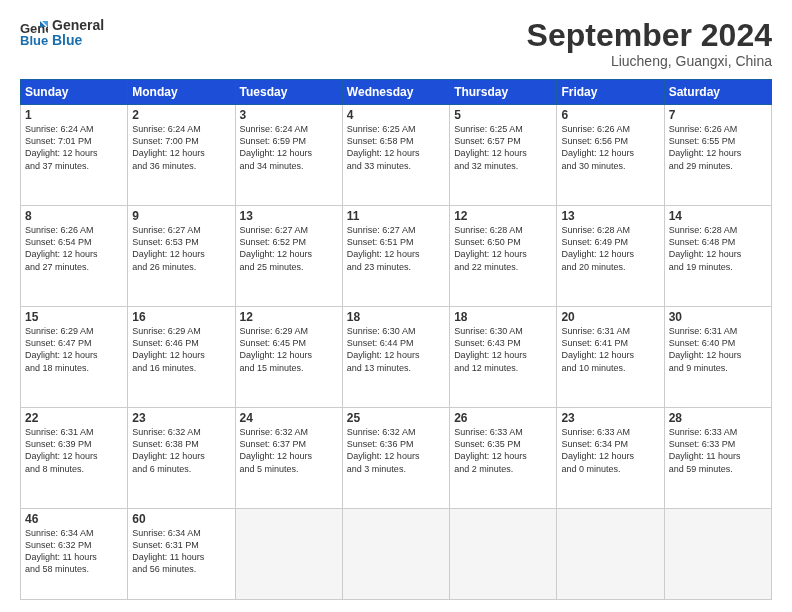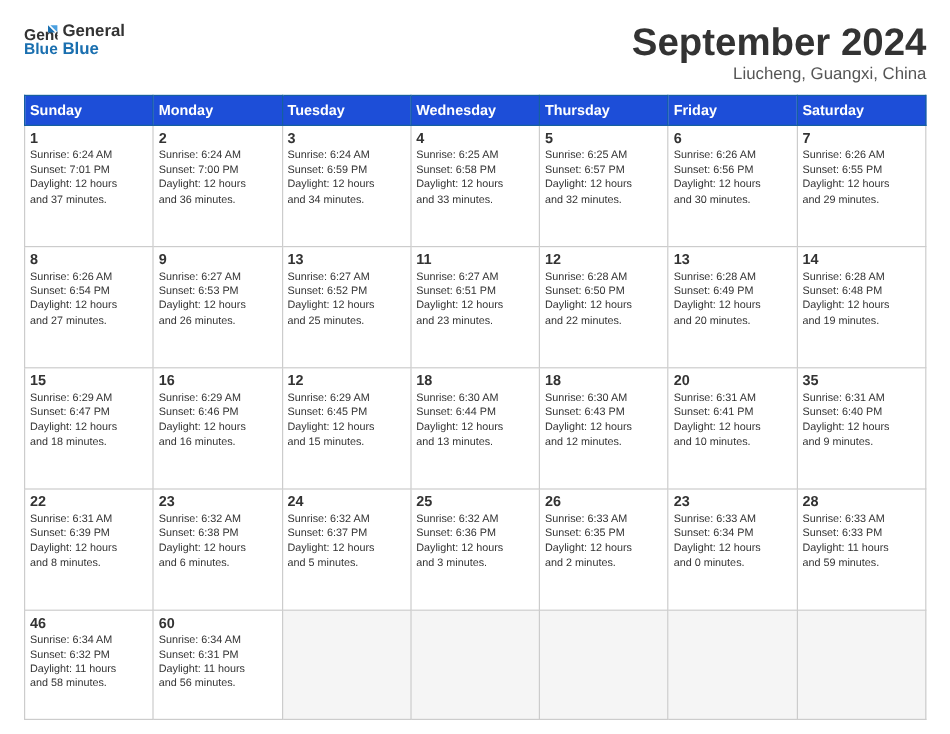--- a/index.html
+++ b/index.html
@@ -263,21 +263,21 @@
 and 12 minutes.</div>
           </td>
           <td>
             <span class="day-num">20</span>
             <div class="cell-text" style="white-space: pre-line;">Sunrise: 6:31 AM
 Sunset: 6:41 PM
 Daylight: 12 hours
 and 10 minutes.</div>
           </td>
           <td>
-            <span class="day-num">35</span>
+            <span class="day-num">30</span>
             <div class="cell-text" style="white-space: pre-line;">Sunrise: 6:31 AM
 Sunset: 6:40 PM
 Daylight: 12 hours
 and 9 minutes.</div>
           </td>
         </tr>
         <tr>
           <td>
             <span class="day-num">22</span>
             <div class="cell-text" style="white-space: pre-line;">Sunrise: 6:31 AM

